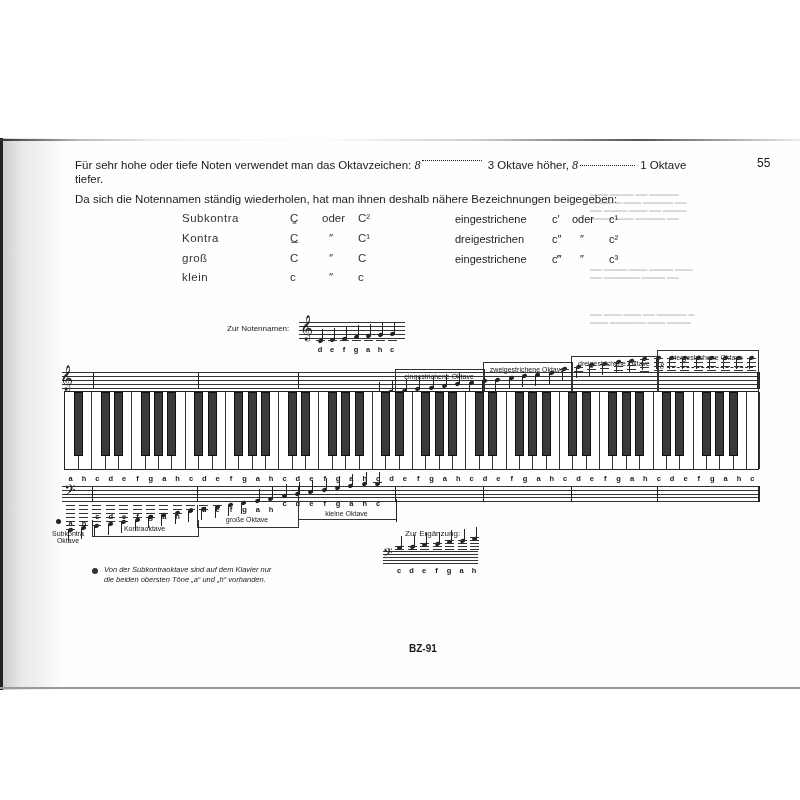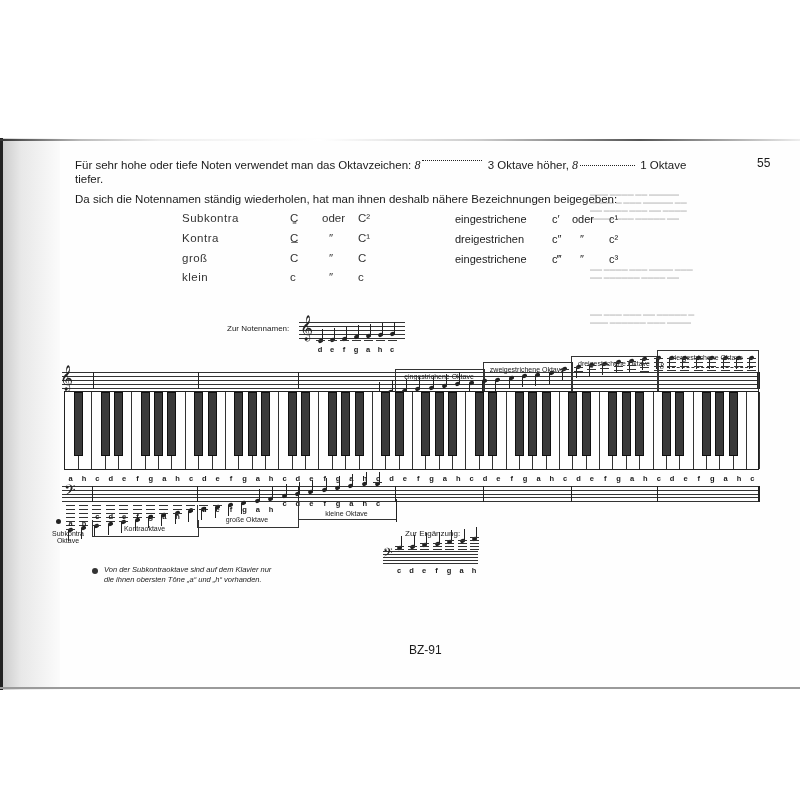--- a/index.html
+++ b/index.html
@@ -663,16 +663,16 @@
     <div class="ledger" style="left:470px;top:546px;"></div>
     <div class="ledger" style="left:470px;top:543px;"></div>
     <div class="ledger" style="left:470px;top:540px;"></div>
     <div class="ledger" style="left:470px;top:537px;"></div>
     <div class="lbl" style="left:468px;top:566px;">h</div>
   </div>
 
 <div style="position:absolute;left:92px;top:568px;width:6px;height:6px;border-radius:50%;background:#333;"></div>
 <div class="t" style="left:104px;top:565px;font-size:7.5px;font-style:italic;line-height:10px;">
   <div>Von der Subkontraoktave sind auf dem Klavier nur</div>
-  <div>die ihnen obersten Töne „a“ und „h“ vorhanden.</div>
-</div>
-
-<div class="t" style="left:409px;top:643px;font-size:12px;">BZ-91</div>
+  <div>die beiden obersten Töne „a“ und „h“ vorhanden.</div>
+</div>
+
+<div class="t" style="left:409px;top:643px;font-size:10px;font-weight:bold;">BZ-91</div>
 
 </body></html>

